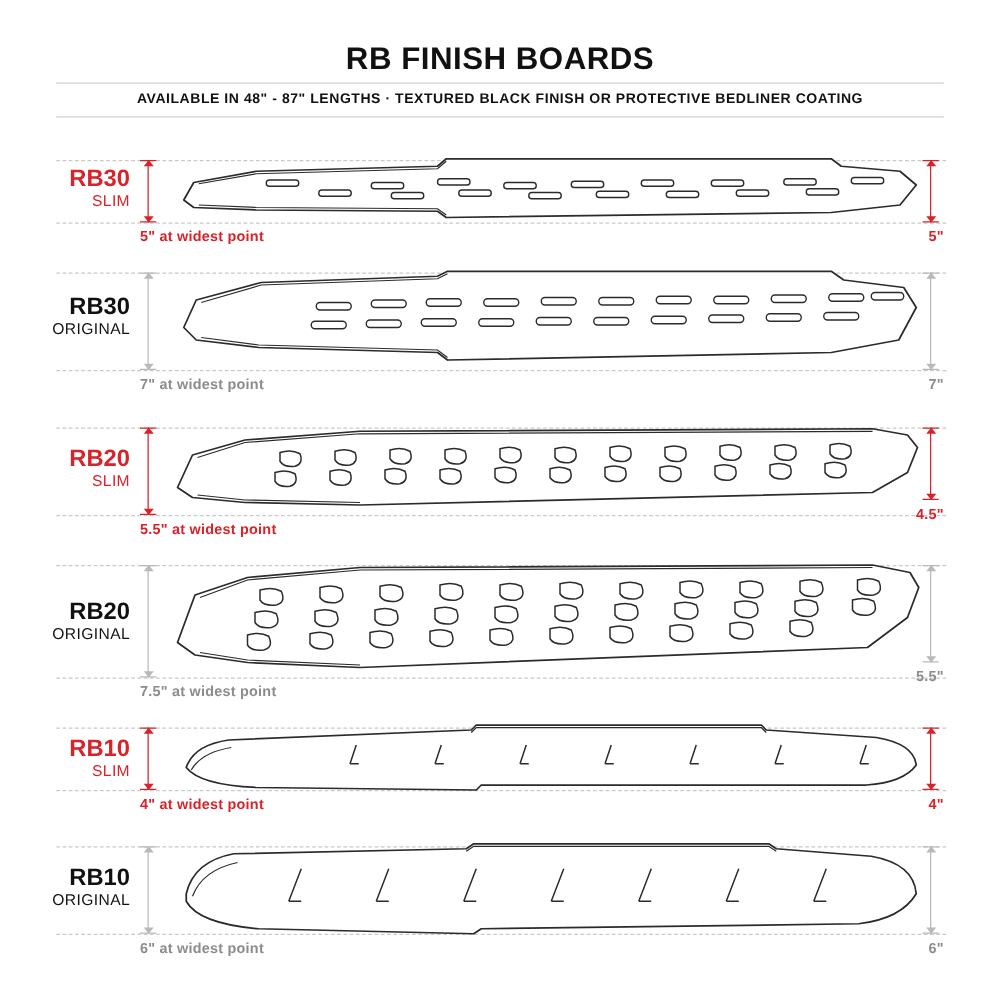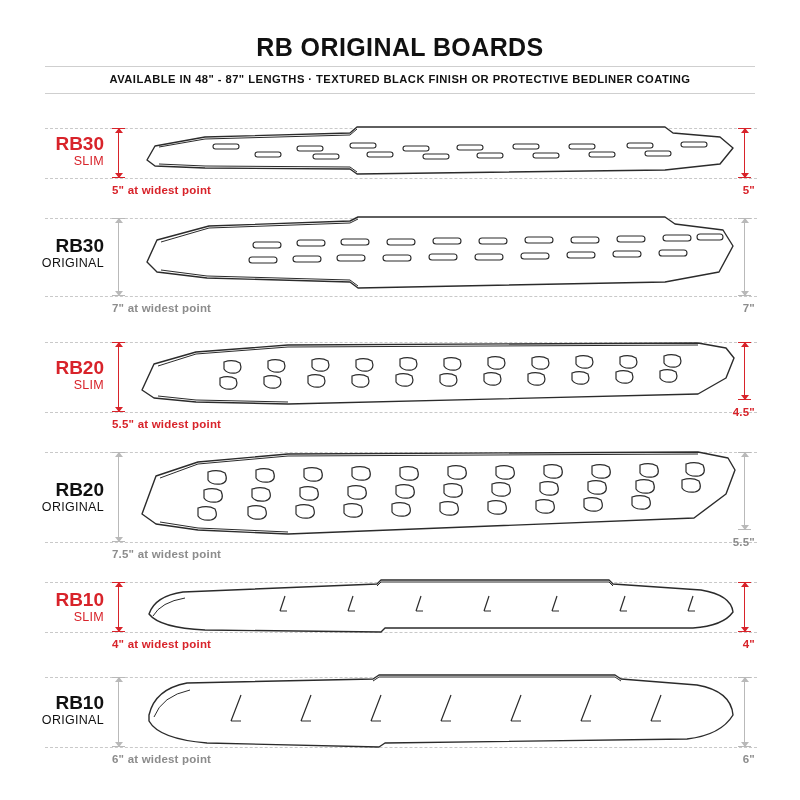--- a/index.html
+++ b/index.html
@@ -74,21 +74,21 @@
 
   .board{position:absolute;}
   svg{display:block;}
 </style>
 </head>
 <body>
 
 <div class="page">
 
   <div class="header">
-    <div class="title">RB ORIGINAL BOARDS</div>
+    <div class="title">RB FINISH BOARDS</div>
     <div class="subrule-top"></div>
     <div class="subtitle">AVAILABLE IN 48" - 87" LENGTHS  ·  TEXTURED BLACK FINISH OR PROTECTIVE BEDLINER COATING</div>
     <div class="subrule-bot"></div>
   </div>
 
   <div class="row" style="top:110px;height:92px;">
     <div class="dash" style="top:18px;"></div>
     <div class="dash" style="top:68px;"></div>
 
     <div class="label red" style="top:24px;">

